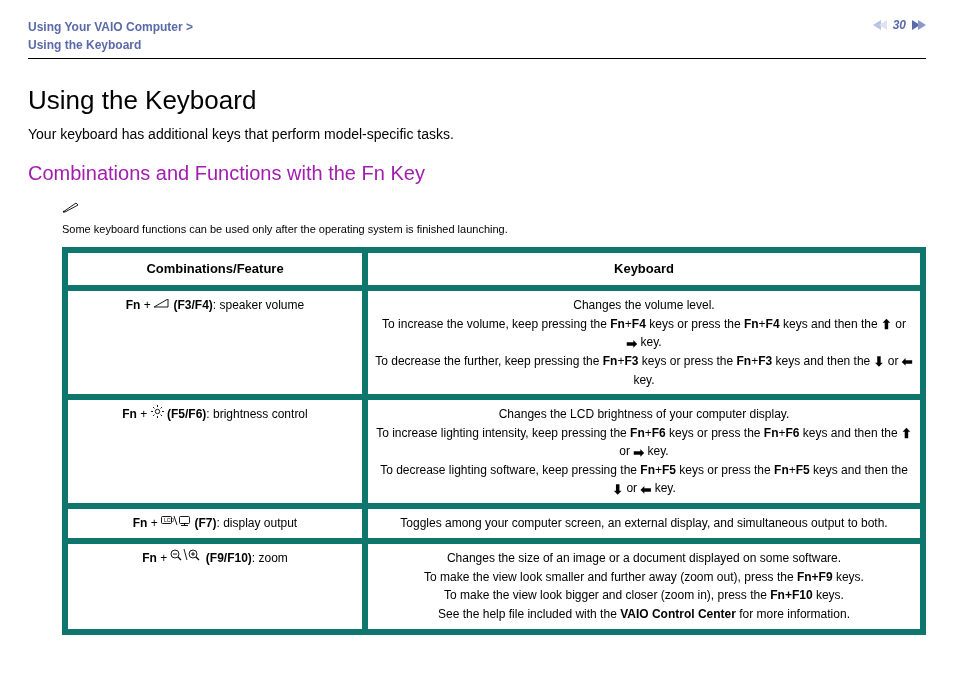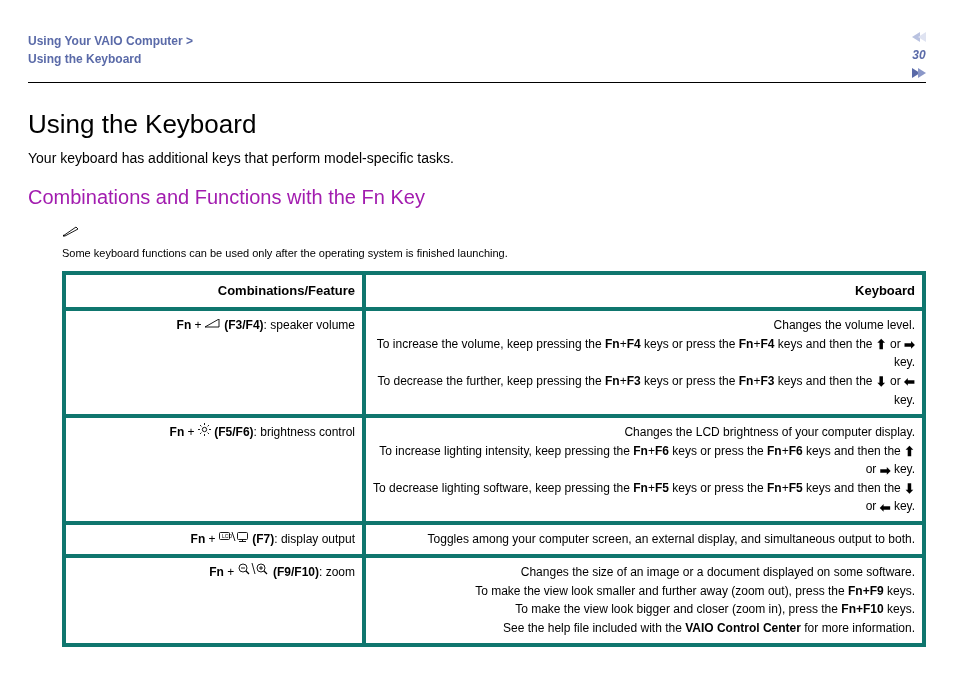--- a/index.html
+++ b/index.html
@@ -5,21 +5,21 @@
   * { box-sizing: border-box; }
   body {
     margin: 0;
     padding: 0;
     font-family: Arial, Helvetica, sans-serif;
     background: #fff;
     color: #000;
     width: 954px;
   }
   .page {
-    padding: 32px 28px 20px 28px;
+    padding: 18px 28px 20px 28px;
   }
   .header {
     display: flex;
     justify-content: space-between;
     align-items: flex-start;
     border-bottom: 1px solid #000;
     padding-bottom: 4px;
     margin-bottom: 26px;
   }
   .breadcrumb {
@@ -29,21 +29,20 @@
     line-height: 1.5;
   }
   .pagenav {
     display: flex;
     align-items: center;
     gap: 6px;
     font-size: 12px;
     font-style: italic;
     font-weight: bold;
     color: #5a6aa8;
-    flex-direction: column;
   }
   .pagenav svg { display:block; }
   h1 {
     font-size: 26px;
     font-weight: normal;
     margin: 0 0 10px 0;
   }
   .intro {
     font-size: 14px;
     margin: 0 0 20px 0;
@@ -63,22 +62,22 @@
     font-size: 11px;
     font-family: Arial, Helvetica, sans-serif;
   }
   table {
     border-collapse: collapse;
     width: calc(100% - 34px);
     margin-left: 34px;
     font-size: 12px;
   }
   th, td {
-    border: 4px solid #0f766e;
-    text-align: right;
+    border: 6px solid #0f766e;
+    text-align: center;
     vertical-align: top;
     padding: 5px 7px;
     line-height: 1.55;
   }
   th {
     font-weight: bold;
     font-size: 13px;
     padding: 6px 7px;
   }
   td.col1 { width: 300px; }

